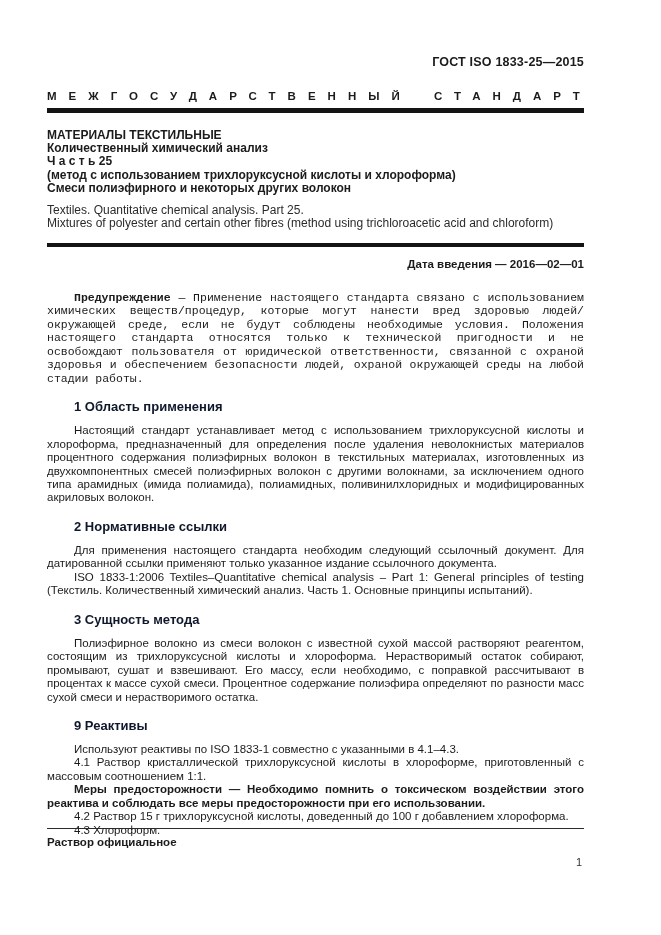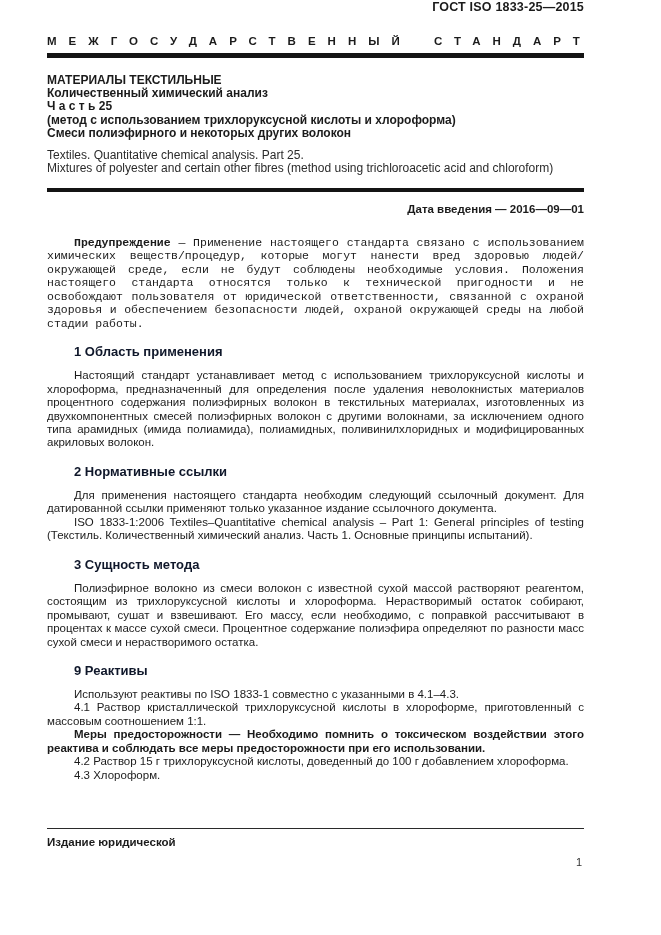--- a/index.html
+++ b/index.html
@@ -7,20 +7,21 @@
     position:relative;
     width:661px; height:935px;
     background:#ffffff;
     box-sizing:border-box;
     padding:0 77px 0 47px;
     font-family:"Liberation Sans", sans-serif;
     color:#1b1b1b;
     overflow:hidden;
   }
   .doc-code {
+    padding-top:55px;
     text-align:right;
     font-weight:bold;
     font-size:12.5px;
     letter-spacing:0.2px;
   }
   .standard-kind {
     margin-top:21px;
     font-weight:bold;
     font-size:11.5px;
     letter-spacing:12px;
@@ -85,21 +86,21 @@
     <div class="title-ru">Количественный химический анализ</div>
     <div class="title-ru">Ч а с т ь  25</div>
     <div class="title-ru">(метод с использованием трихлоруксусной кислоты и хлороформа)</div>
     <div class="title-ru">Смеси полиэфирного и некоторых других волокон</div>
     <div class="title-en first">Textiles. Quantitative chemical analysis. Part 25.</div>
     <div class="title-en">Mixtures of polyester and certain other fibres (method using trichloroacetic acid and chloroform)</div>
   </div>
 
   <div class="rule thick2"></div>
 
-  <div class="date-line">Дата введения — 2016—09—01</div>
+  <div class="date-line">Дата введения — 2016—02—01</div>
 
   <p class="body warning"><b>Предупреждение</b><span> — Применение настоящего стандарта связано с использованием химических веществ/процедур, которые могут нанести вред здоровью людей/окружающей среде, если не будут соблюдены необходимые условия. Положения настоящего стандарта относятся только к технической пригодности и не освобождают пользователя от юридической ответственности, связанной с охраной здоровья и обеспечением безопасности людей, охраной окружающей среды на любой стадии работы.</span></p>
 
   <h2 class="sec">1 Область применения</h2>
   <p class="body">Настоящий стандарт устанавливает метод с использованием трихлоруксусной кислоты и хлороформа, предназначенный для определения после удаления неволокнистых материалов процентного содержания полиэфирных волокон в текстильных материалах, изготовленных из двухкомпонентных смесей полиэфирных волокон с другими волокнами, за исключением одного типа арамидных (имида полиамида), полиамидных, поливинилхлоридных и модифицированных акриловых волокон.</p>
 
   <h2 class="sec">2 Нормативные ссылки</h2>
   <p class="body">Для применения настоящего стандарта необходим следующий ссылочный документ. Для датированной ссылки применяют только указанное издание ссылочного документа.</p>
   <p class="body">ISO 1833-1:2006 Textiles–Quantitative chemical analysis – Part 1: General principles of testing (Текстиль. Количественный химический анализ. Часть 1. Основные принципы испытаний).</p>
 
@@ -107,16 +108,16 @@
   <p class="body">Полиэфирное волокно из смеси волокон с известной сухой массой растворяют реагентом, состоящим из трихлоруксусной кислоты и хлороформа. Нерастворимый остаток собирают, промывают, сушат и взвешивают. Его массу, если необходимо, с поправкой рассчитывают в процентах к массе сухой смеси. Процентное содержание полиэфира определяют по разности масс сухой смеси и нерастворимого остатка.</p>
 
   <h2 class="sec">9 Реактивы</h2>
   <p class="body">Используют реактивы по ISO 1833-1 совместно с указанными в 4.1–4.3.</p>
   <p class="body">4.1 Раствор кристаллической трихлоруксусной кислоты в хлороформе, приготовленный с массовым соотношением 1:1.</p>
   <p class="body bold">Меры предосторожности — Необходимо помнить о токсическом воздействии этого реактива и соблюдать все меры предосторожности при его использовании.</p>
   <p class="body">4.2 Раствор 15 г трихлоруксусной кислоты, доведенный до 100 г добавлением хлороформа.</p>
   <p class="body">4.3 Хлороформ.</p>
 
   <div class="footer-rule"></div>
-  <div class="edition">Издание юридической</div>
+  <div class="edition">Раствор официальное</div>
   <div class="pageno">1</div>
 
 </div>
 
 </body></html>

